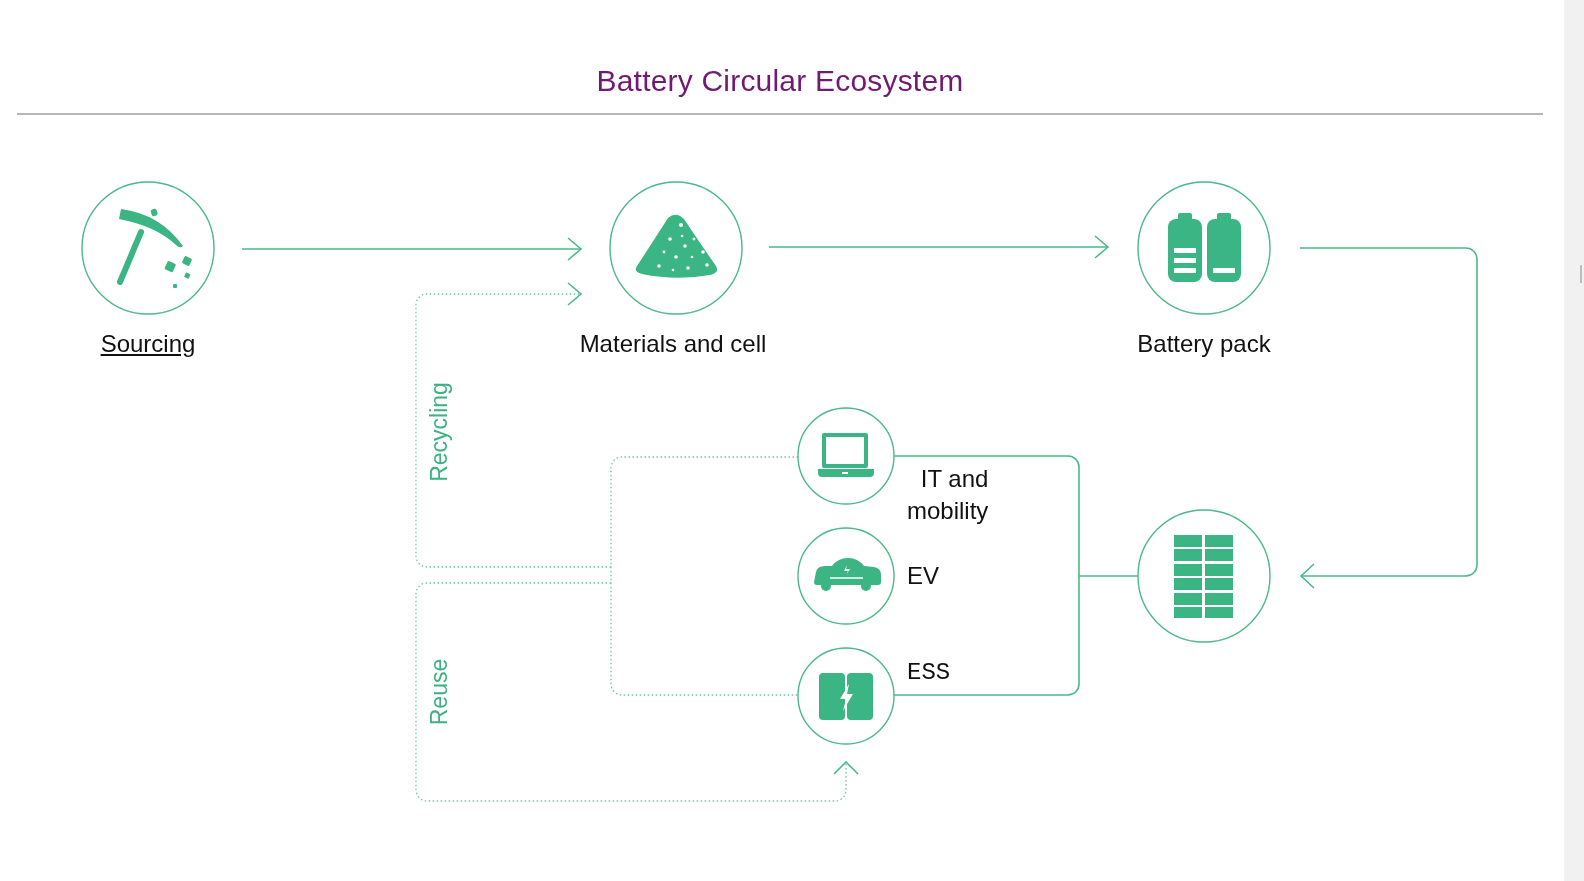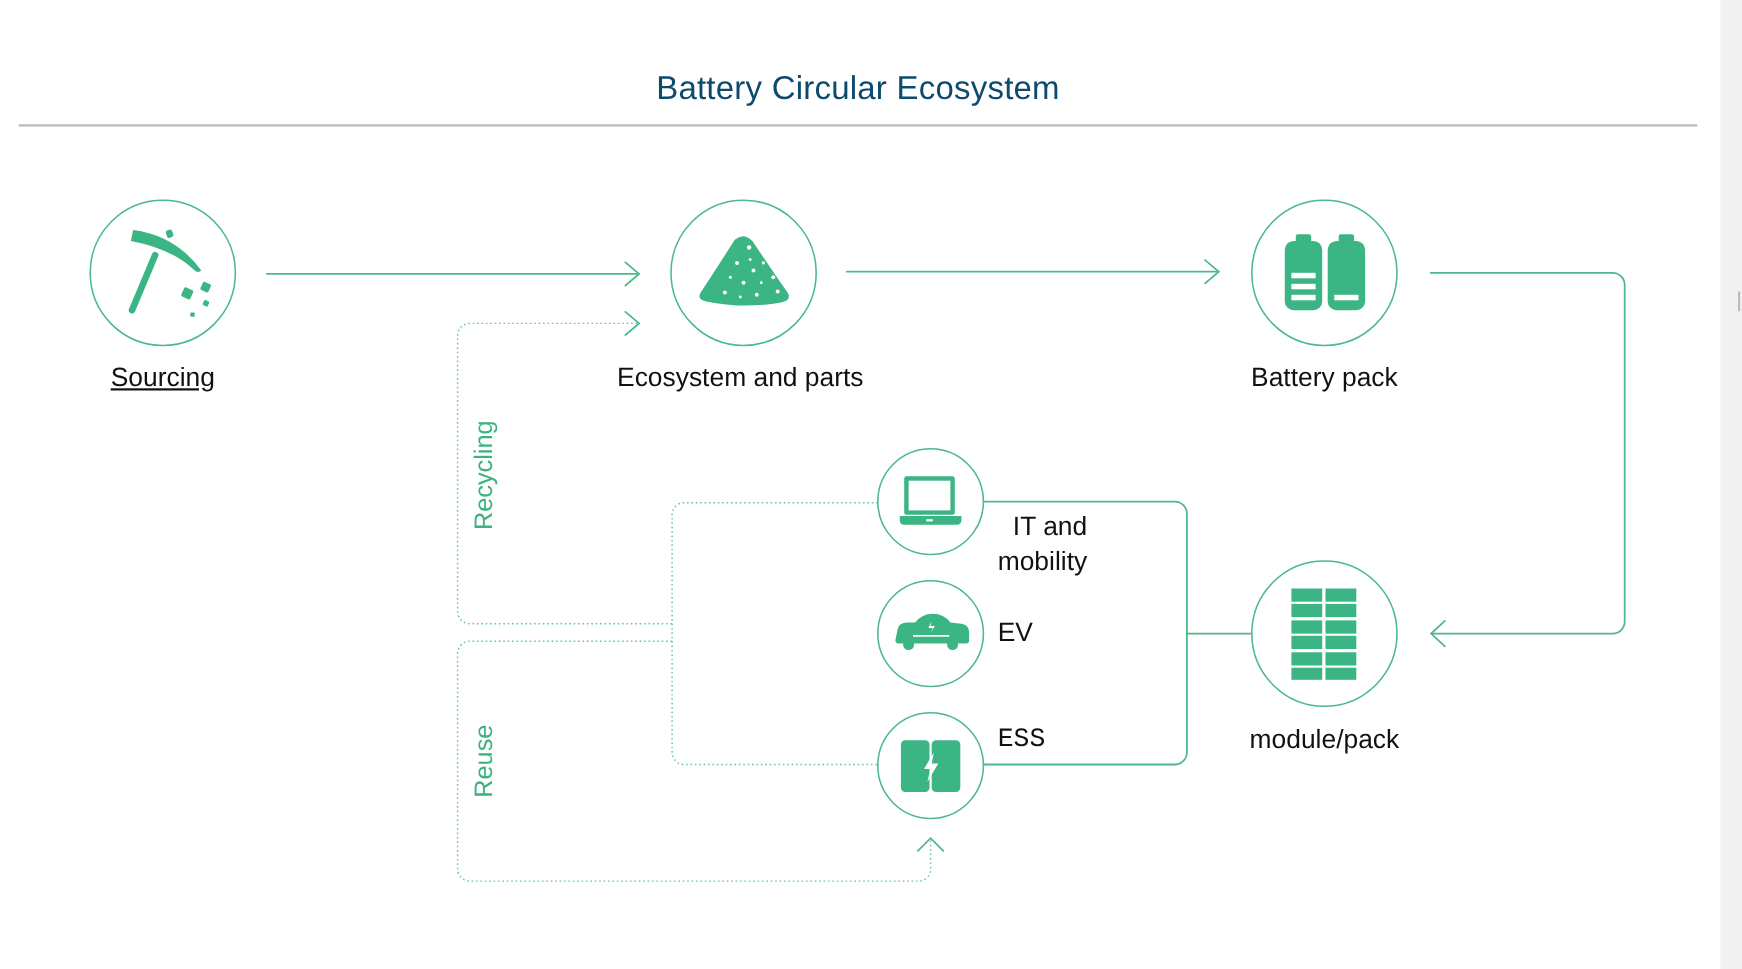--- a/index.html
+++ b/index.html
@@ -1,21 +1,21 @@
 <!DOCTYPE html>
 <html><head>
   <meta charset="utf-8">
   <style>
     html, body { margin: 0; padding: 0; background: #ffffff; }
     body { width: 1584px; height: 881px; position: relative; overflow: hidden;
            font-family: "Liberation Sans", sans-serif; }
     .scroll-track { position: absolute; right: 0; top: 0; width: 20px; height: 881px; background: #f1f1f1; }
     .scroll-thumb { position: absolute; right: 2px; top: 265px; width: 2px; height: 18px; background: #bdbdbd; }
     .title { position: absolute; left: 0; width: 1560px; top: 64px; text-align: center;
-             font-size: 30px; color: #0c4a6e; letter-spacing: 0.2px; }
+             font-size: 30px; color: #701a75; letter-spacing: 0.2px; }
     .title-rule { position: absolute; left: 17px; top: 113px; width: 1526px; height: 0;
                   border-top: 2px solid #b8b8b8; }
     svg.diagram { position: absolute; left: 0; top: 0; }
     .node-label { position: absolute; font-size: 24px; color: #111111; text-align: center; line-height: 32px; }
     .side-label { position: absolute; font-size: 23px; color: #3bb27f; transform: rotate(-90deg);
                   transform-origin: center center; white-space: nowrap; text-align: center; }
   </style>
 </head>
 <body>
 
@@ -141,24 +141,23 @@
   </g>
 
   <g>
     <rect x="819" y="673" width="26" height="47" rx="4" fill="#3bb584"></rect>
     <rect x="847" y="673" width="26" height="47" rx="4" fill="#3bb584"></rect>
     <path d="M849,684 L840,699 H846 L843,711 L853,694 H847 Z" fill="#fff"></path>
   </g>
 </svg>
 
 <div class="node-label" style="left:48px; top:328px; width:200px;text-decoration:underline;">Sourcing</div>
-<div class="node-label" style="left:523px; top:328px; width:300px;">Ecosystem and parts</div>
+<div class="node-label" style="left:523px; top:328px; width:300px;">Materials and cell</div>
 <div class="node-label" style="left:1104px; top:328px; width:200px;">Battery pack</div>
 <div class="node-label" style="left:1104px; top:657px; width:200px;">
-  <div>module/pack</div>
 </div>
 <div class="node-label" style="left:907px; top:463px; text-align:right;">
   <div>IT and</div>
   <div>mobility</div>
 </div>
 <div class="node-label" style="left:907px; top:560px; text-align:center;">EV</div>
 <div class="node-label" style="left:907px; top:657px; text-align:left;font-family:Liberation Mono, monospace;">ESS</div>
 
 <div class="side-label" style="left:380px; top:418px; width:120px; height:28px;">Recycling</div>
 <div class="side-label" style="left:390px; top:678px; width:100px; height:28px;">Reuse</div>

